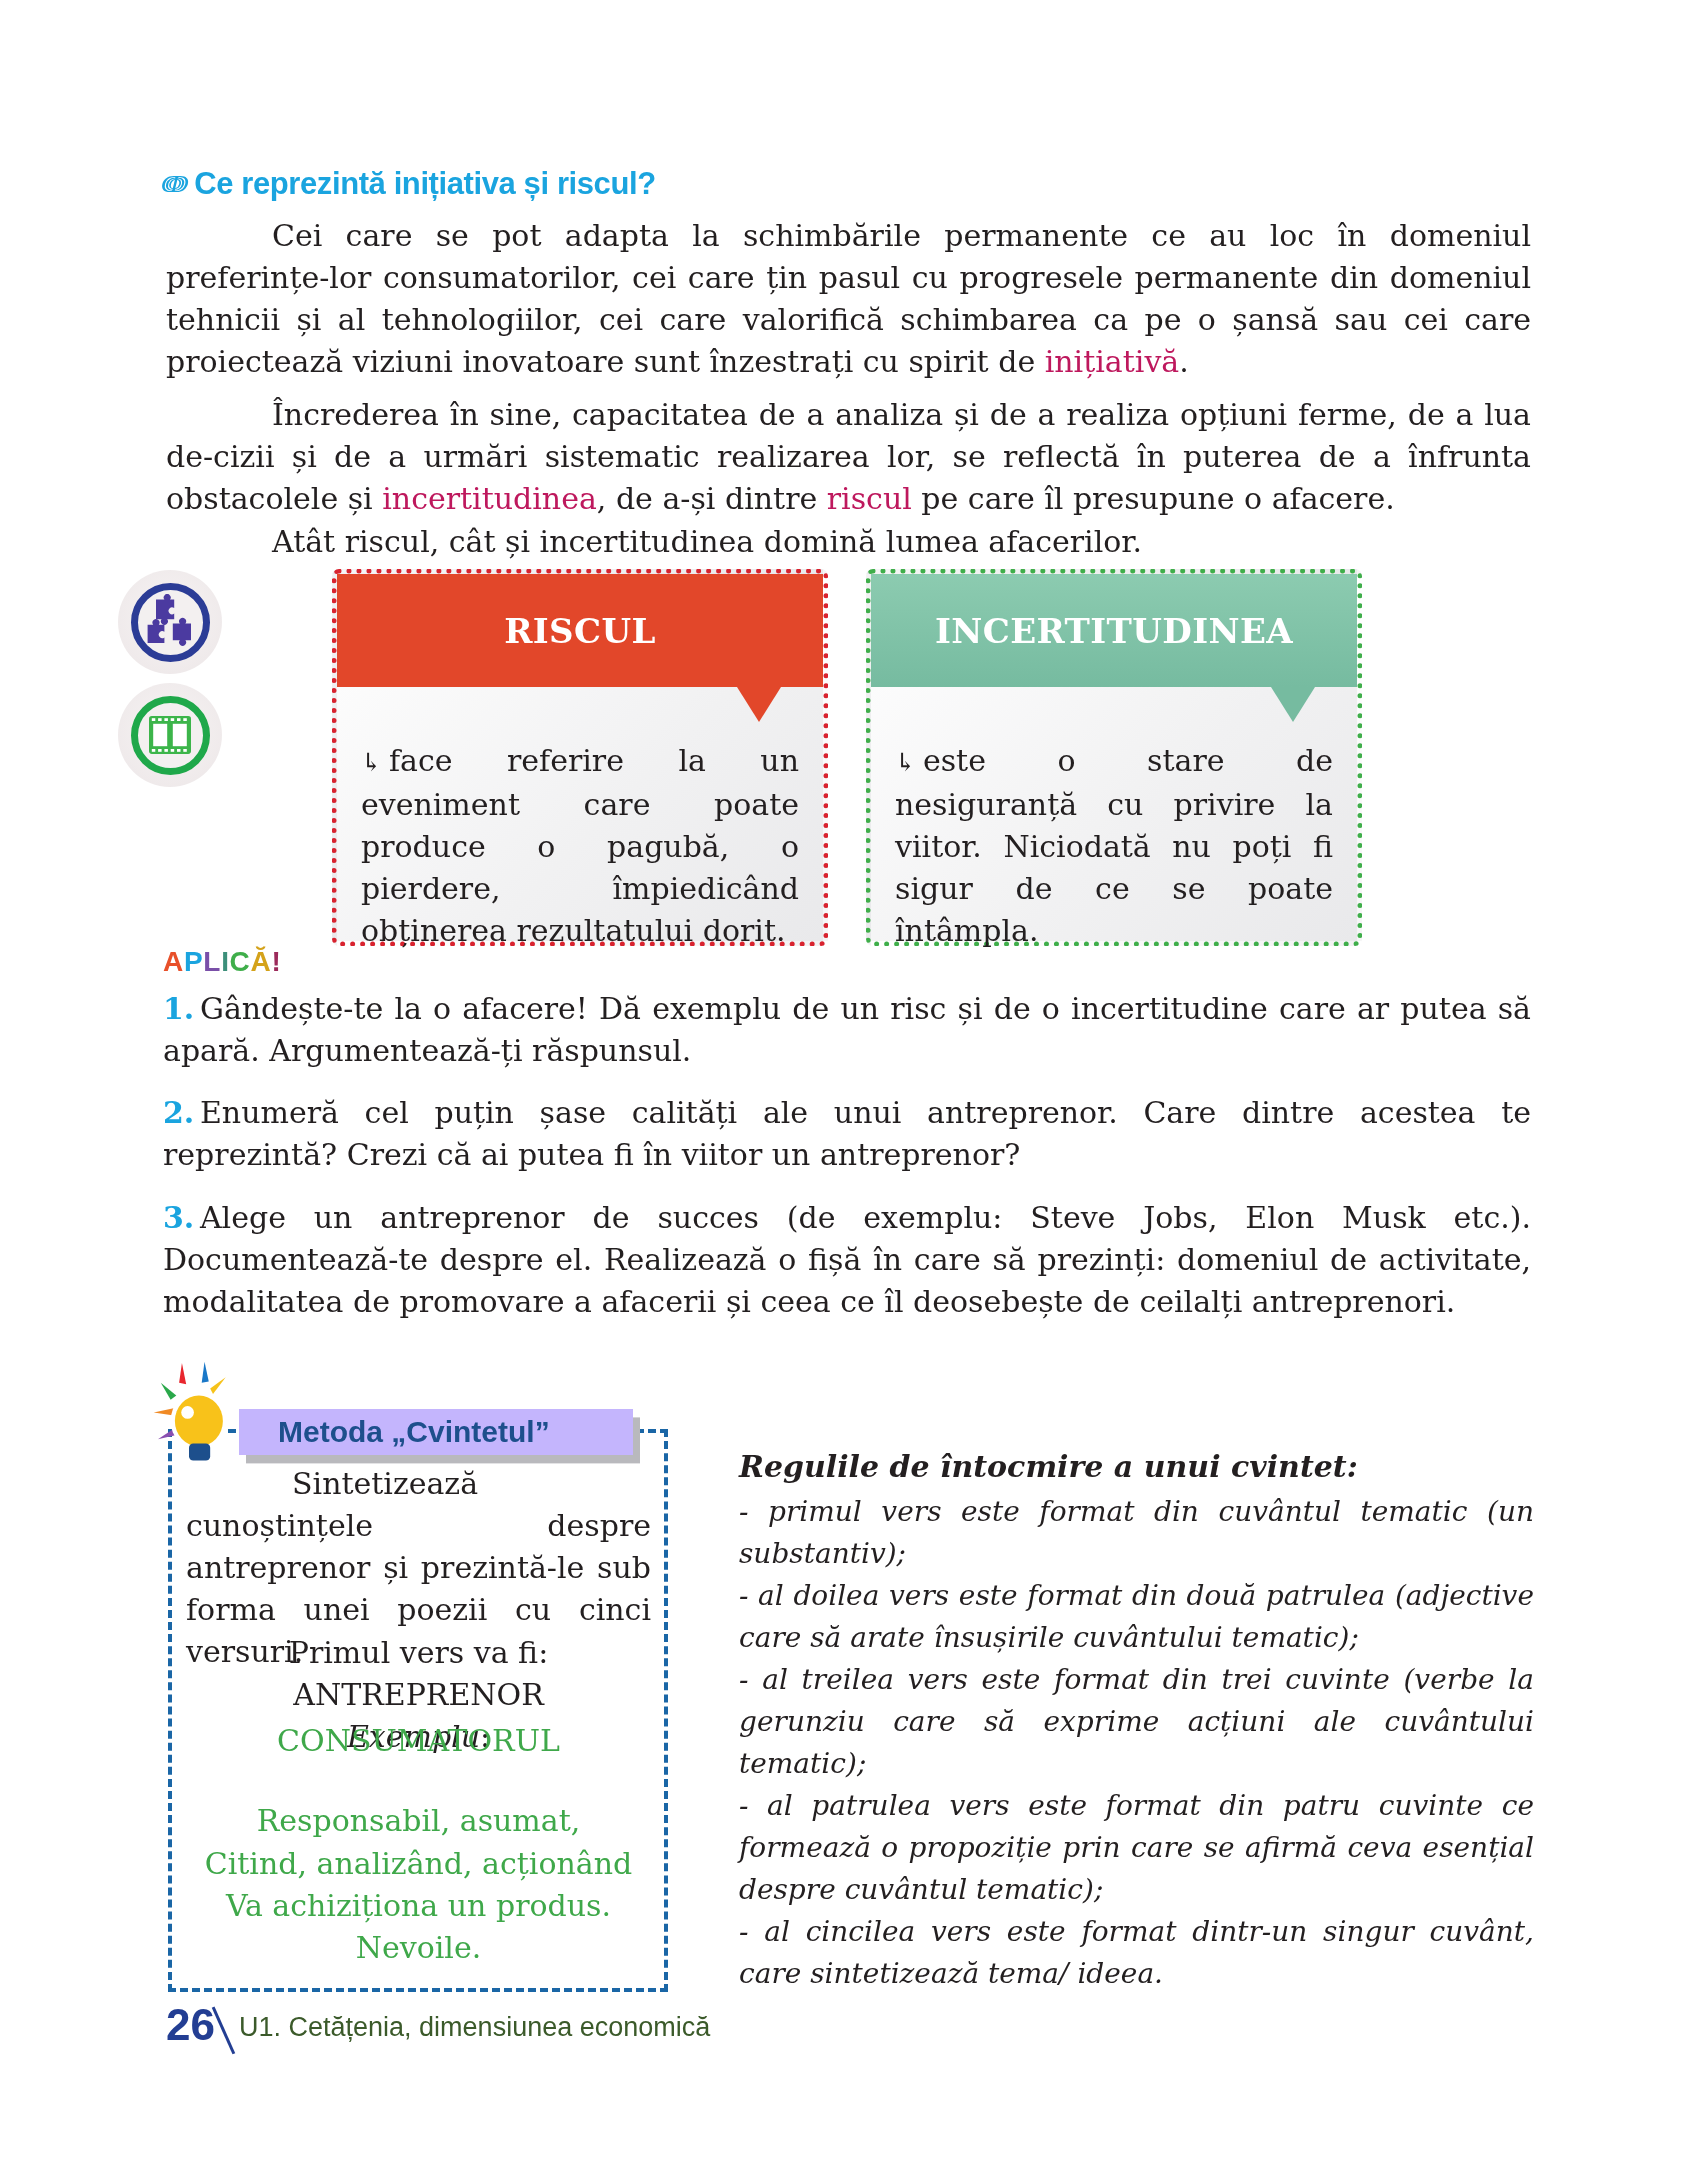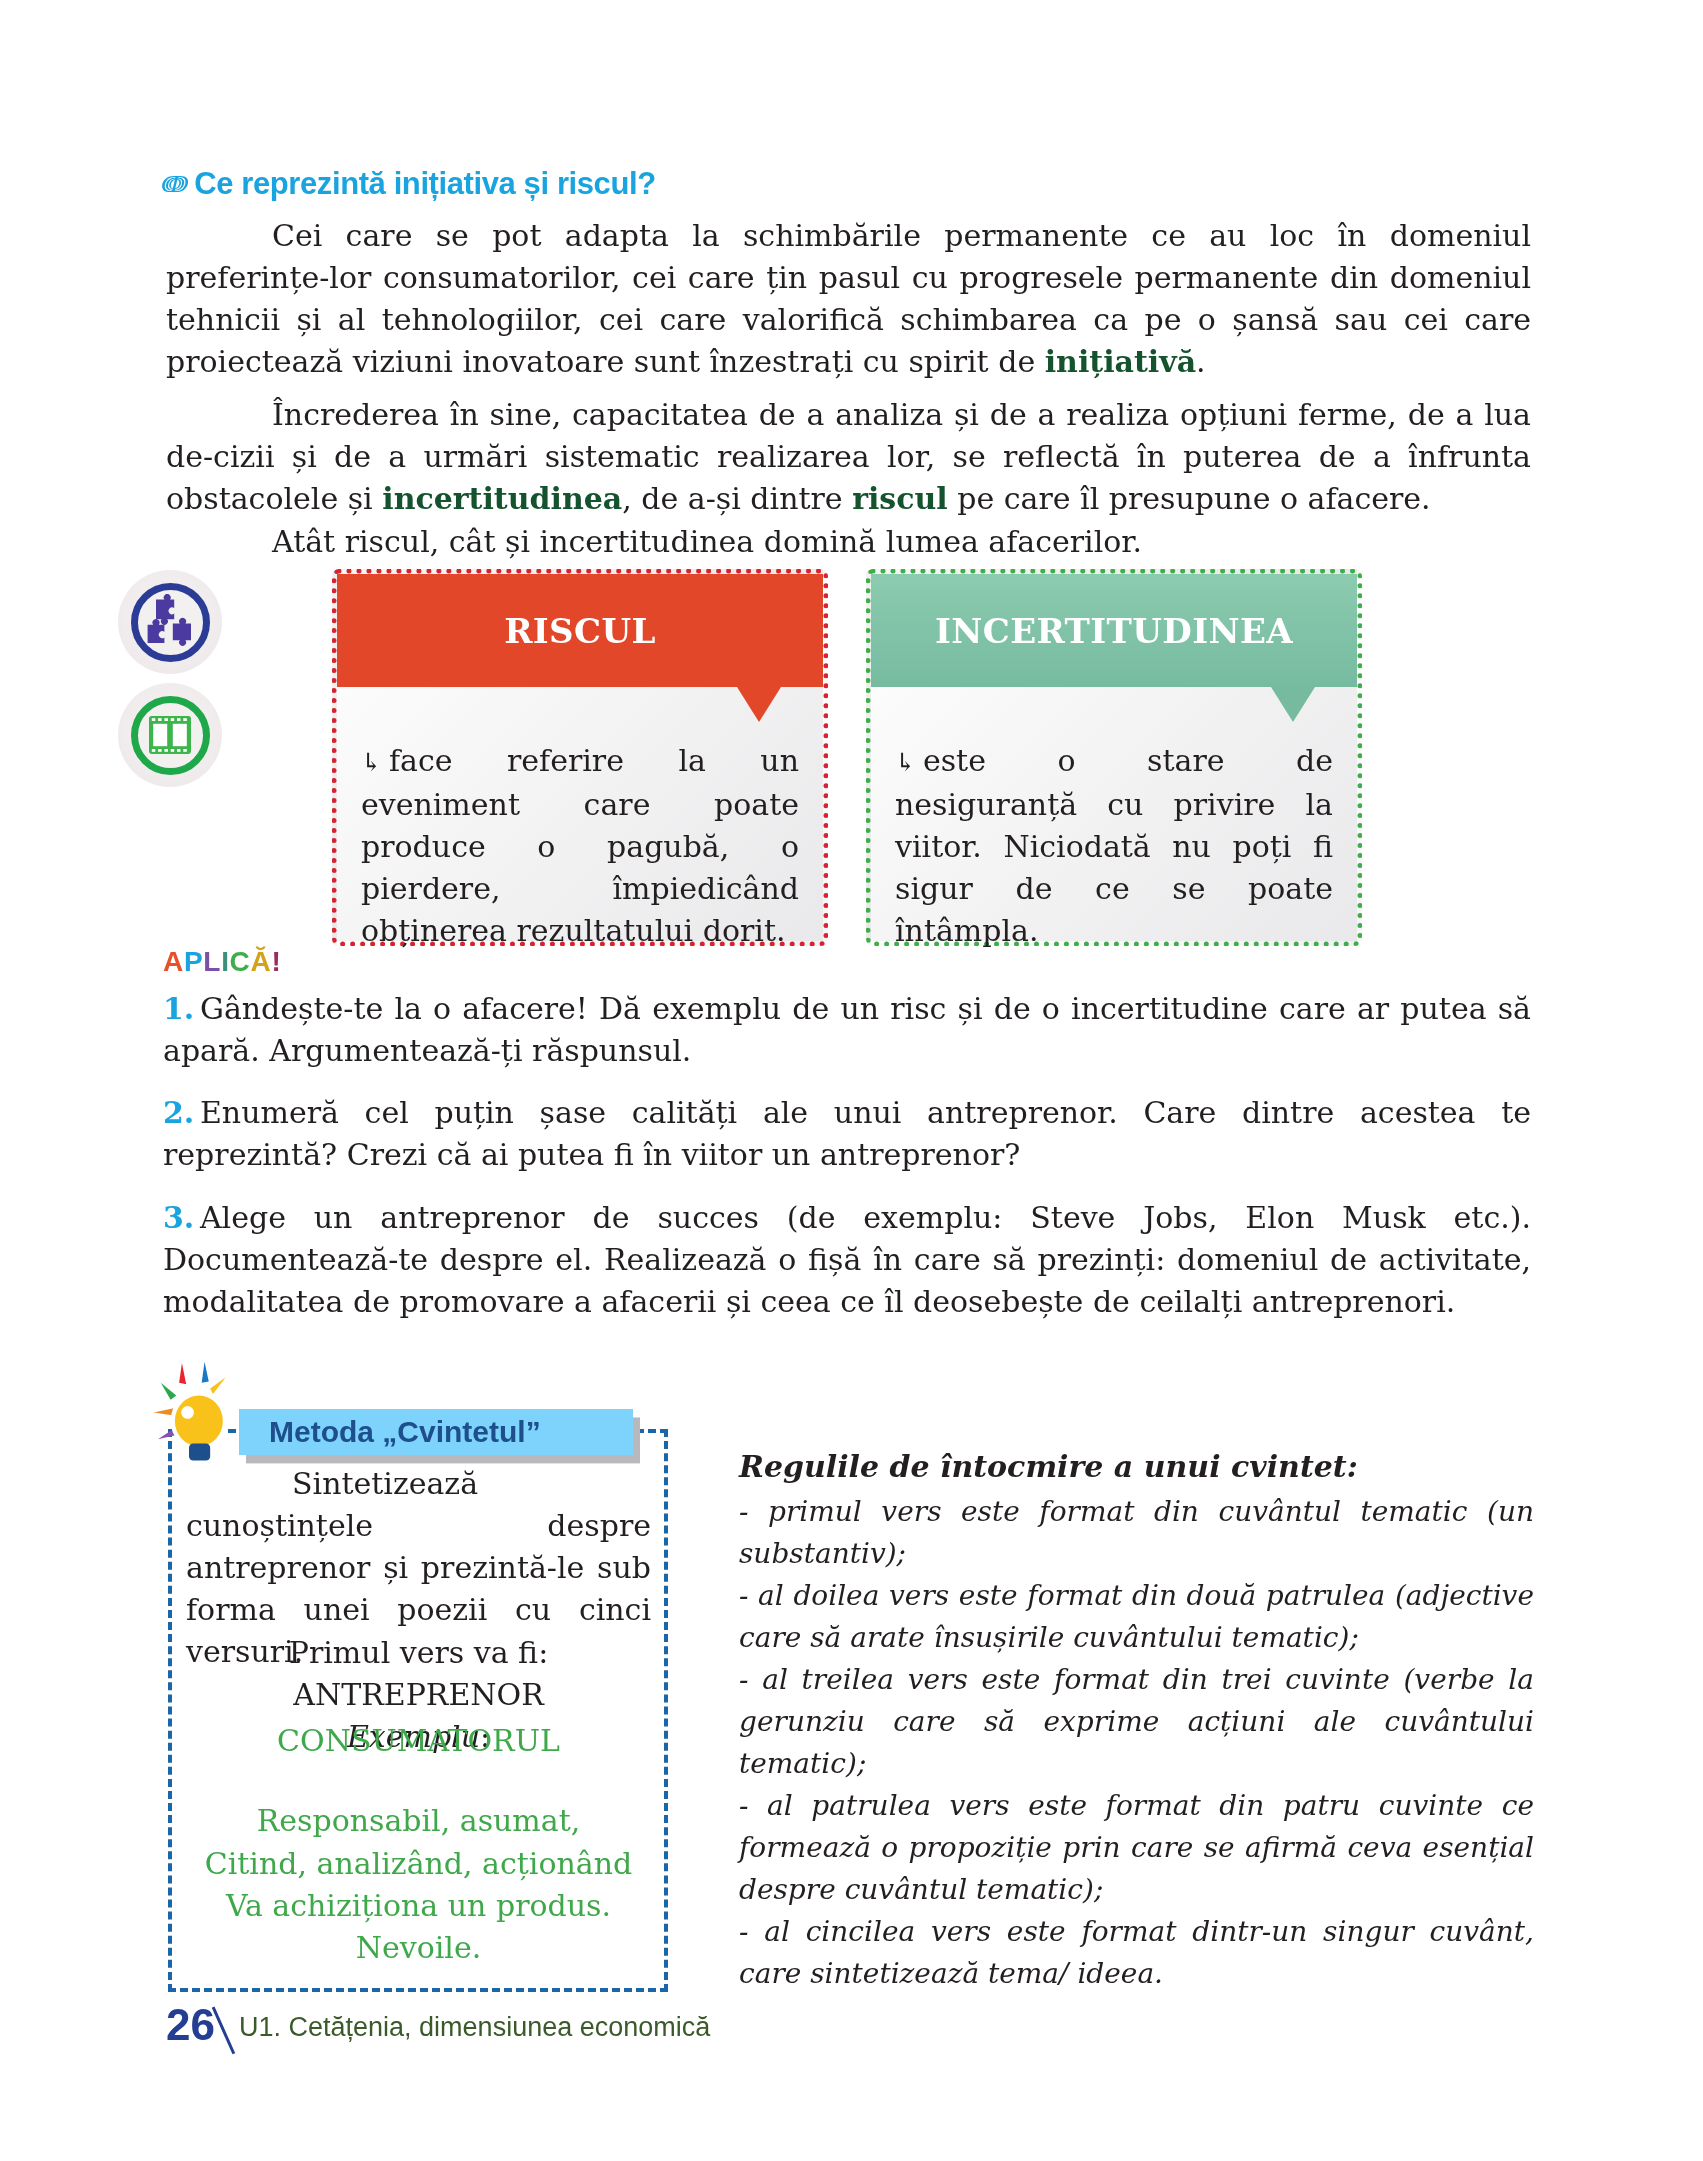--- a/index.html
+++ b/index.html
@@ -7,21 +7,21 @@
          font-family: "DejaVu Serif", "Liberation Serif", serif; color: #231f20; }
   .abs { position: absolute; }
 
   
   .section-title { left: 160px; top: 166px; font-family: "Liberation Sans", sans-serif; font-weight: bold;
                    font-size: 31px; color: #1aa4df; display: flex; align-items: center; gap: 8.4px; letter-spacing: -0.4px; }
   .section-title .orn { font-family: "DejaVu Serif", serif; font-style: italic; font-size: 24px; color: #1aa4df; font-weight: normal; }
 
   .para { left: 166px; width: 1365px; font-size: 30px; line-height: 42px; text-align: justify; }
   .para .indent { display: inline-block; width: 106px; }
-  .hl { color: #14532d; font-weight: bold; }
+  .hl { color: #be185d; font-weight: normal; }
 
   
   .side-icon { width: 104px; height: 104px; border-radius: 50%; background: radial-gradient(circle at 50% 45%, #f7f4f4 0%, #ece6e7 100%);
                display: flex; align-items: center; justify-content: center; }
   .side-icon .ring { width: 79px; height: 79px; border-radius: 50%; box-sizing: border-box; display:flex; align-items:center; justify-content:center; background:#f3f0f0; }
 
   
   .card { width: 496px; height: 377px; box-sizing: border-box; border-radius: 7px;
           background: linear-gradient(135deg, #ffffff 0%, #f1f1f2 60%, #e9e9eb 100%); }
   .card.red { border: 5px dotted #d8232f; }
@@ -37,22 +37,22 @@
   .card-body { position: absolute; left: 24px; right: 24px; top: 166px; font-size: 30px; line-height: 42px; text-align: justify; }
   .card-body .arrow { display: inline-block; margin-right: 7px; font-size: 25px; }
 
   
   .aplica { left: 163px; top: 946px; font-family: Liberation Sans, sans-serif; font-weight: bold; font-size: 28px; letter-spacing: 0.7px; }
   .task { left: 163px; width: 1368px; font-size: 30px; line-height: 42px; text-align: justify; }
   .task .num { color: #1aa4df; font-weight: bold; margin-right: 5.6px; }
 
   
   .metoda-box { left: 168px; top: 1429px; width: 500px; height: 563px; box-sizing: border-box; border: 4.2px dashed #1a66a6; }
-  .metoda-banner { left: 239px; top: 1409px; width: 394px; height: 46px; background: #7dd3fc; box-shadow: 7px 8.4px 0 #b9b9bd;
-                   display: flex; align-items: center; padding-left: 30px; box-sizing: border-box;
+  .metoda-banner { left: 239px; top: 1409px; width: 394px; height: 46px; background: #c4b5fd; box-shadow: 7px 8.4px 0 #b9b9bd;
+                   display: flex; align-items: center; padding-left: 39px; box-sizing: border-box;
                    font-family: "Liberation Sans", sans-serif; font-weight: bold; font-size: 30px; color: #1d4f8c; }
   .metoda-text { left: 186px; width: 465px; font-size: 30px; line-height: 42px; }
   .metoda-text.justify { text-align: justify; }
   .center { text-align: center; }
   .green-txt { color: #3fa84a; }
 
   
   .rules-title { left: 739px; top: 1449px; width: 795px; text-align: left; font-family: "DejaVu Serif", serif;
                  font-style: italic; font-weight: bold; font-size: 30px; }
   .rules { left: 739px; top: 1491px; width: 795px; font-family: "DejaVu Serif", serif; font-style: italic; font-size: 28px; line-height: 42px; text-align: justify; }

